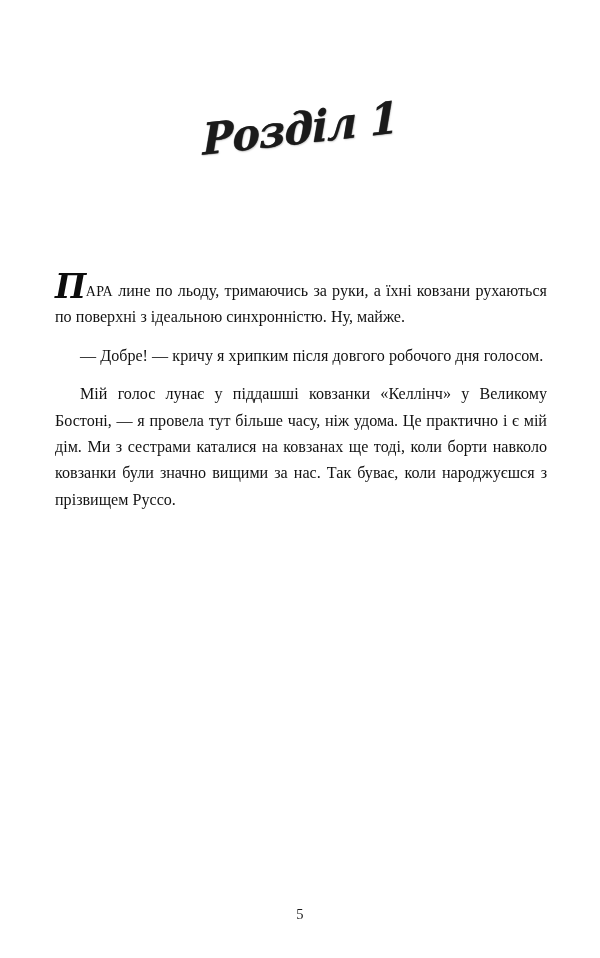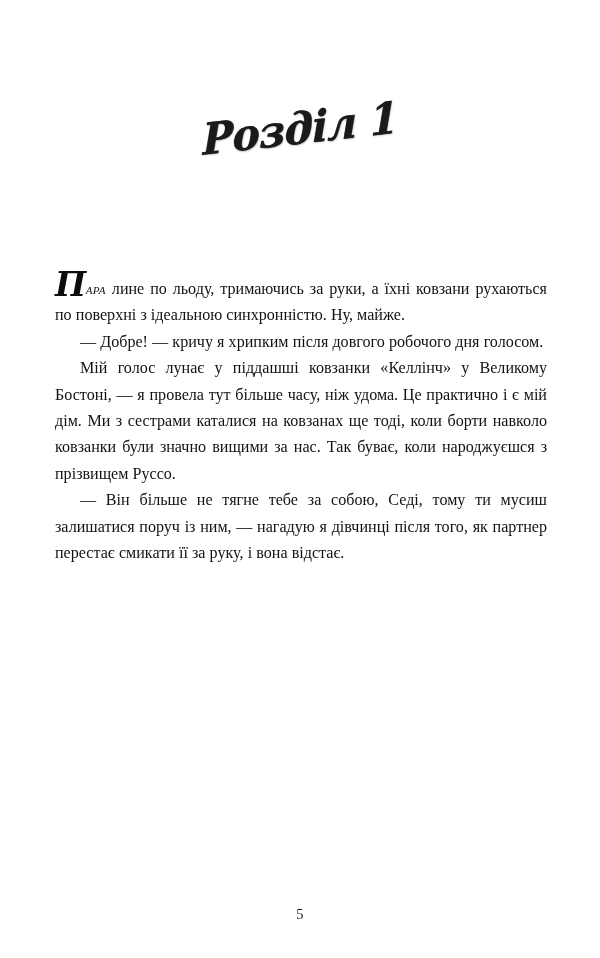--- a/index.html
+++ b/index.html
@@ -68,21 +68,21 @@
     line-height: 26.4px;
     text-align: justify;
     text-justify: inter-word;
     text-indent: 25px;
     hyphens: manual;
     word-spacing: 0.1px;
     color: #121212;
   }
 
   .para + .para {
-    margin-top: 0;
+    margin-top: 12px;
     font-family: Liberation Serif, serif;
   }
 
   
   .para-first {
     text-indent: 0;
   }
 
   .dropcap {
     font-family: "DejaVu Serif", "Liberation Serif", serif;
@@ -93,22 +93,21 @@
     vertical-align: -2px;
     letter-spacing: -1px;
     padding-right: 0.5px;
     color: #0d0d0d;
   }
 
   .smallcaps {
     font-variant: small-caps;
     text-transform: lowercase;
     letter-spacing: 0.35px;
-    font-size: 15px;
-    font-style: italic;
+    font-size: 20px;
   }
 
   
   .folio {
     position: absolute;
     left: 0;
     top: 905px;
     width: 600px;
     text-align: center;
     font-size: 14.5px;
@@ -130,19 +129,18 @@
 
     <p class="para para-first"><span class="dropcap">П</span><span class="smallcaps">АРА</span><span> лине по льоду, тримаючись за руки, а їхні ковзани рухаються по поверхні з ідеальною синхронністю. Ну, майже.</span></p>
 
     <p class="para">— Добре! — кричу я хрипким після довгого робочого дня голосом.</p>
 
 
 
 
     <p class="para">Мій голос лунає у піддашші ковзанки «Келлінч» у Великому Бостоні, — я провела тут більше часу, ніж удома. Це практично і є мій дім. Ми з сестрами каталися на ковзанах ще тоді, коли борти навколо ковзанки були значно вищими за нас. Так буває, коли народжуєшся з прізвищем Руссо.</p>
 
-    <p class="para">— Він більше не тягне тебе за собою, Седі, тому ти мусиш залишатися поруч із ним, — нагадую я дівчинці після того, як партнер перестає смикати її за руку, і вона відстає.</p>
 
   </div>
 
   <div class="folio">5</div>
 
 </div>
 
 </body></html>

